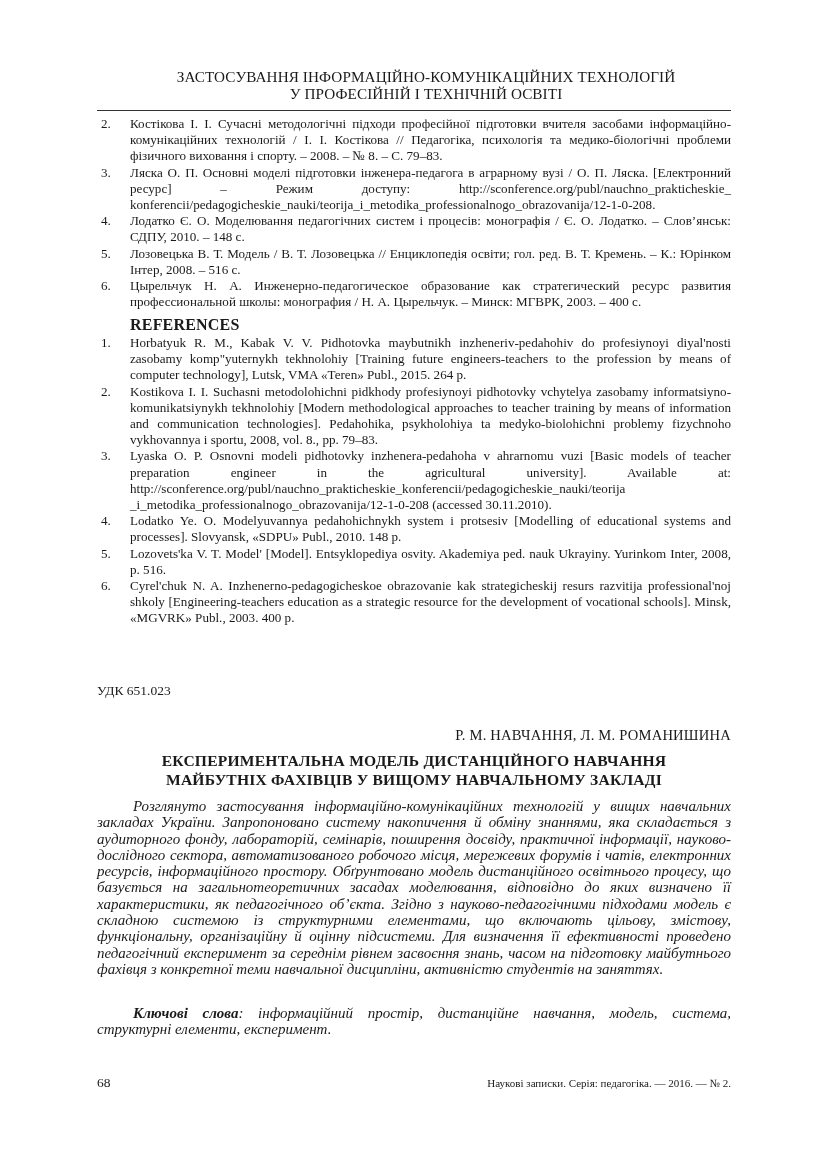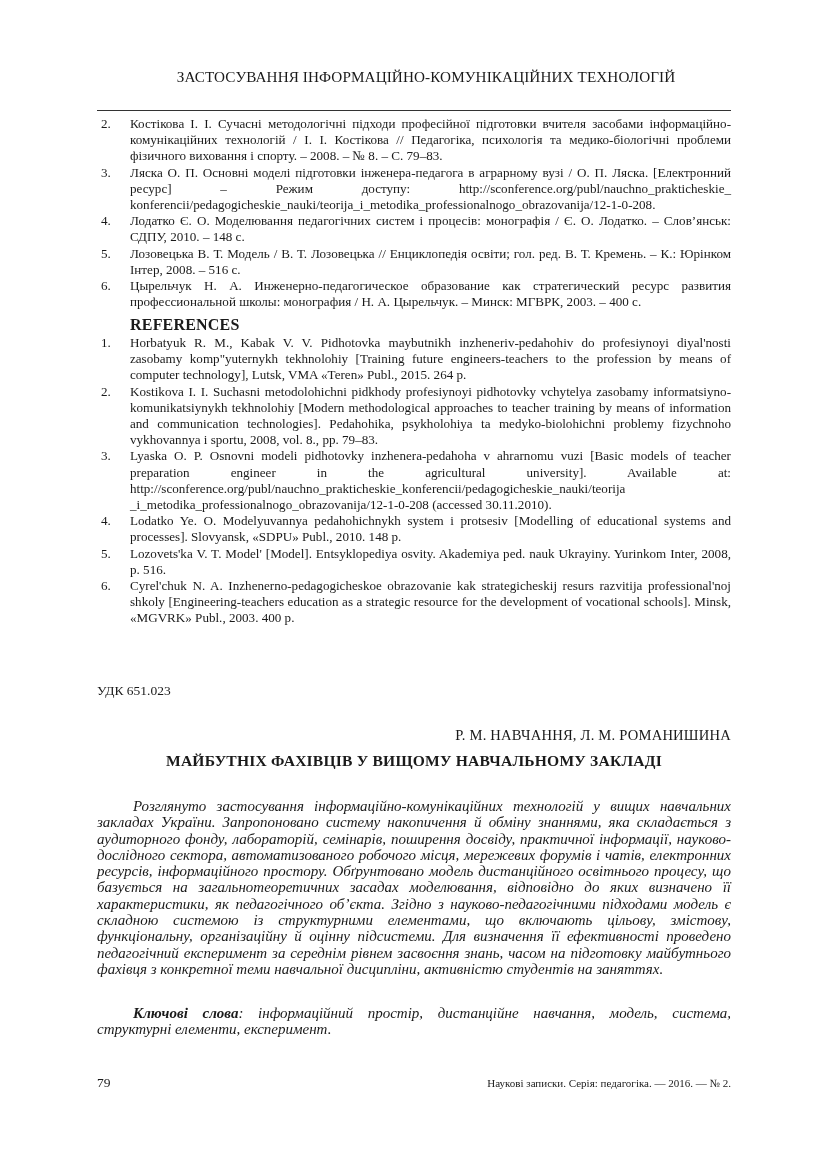--- a/index.html
+++ b/index.html
@@ -52,20 +52,21 @@
   .footer-page { position: absolute; top: 1075px; left: 0; font-size: 13.5px; }
   .footer-journal { position: absolute; top: 1077px; right: 0; font-size: 11px; }
 </style>
 </head>
 <body>
 
 <div class="page">
 
   <div class="running-head">
     <div>ЗАСТОСУВАННЯ ІНФОРМАЦІЙНО-КОМУНІКАЦІЙНИХ ТЕХНОЛОГІЙ</div>
+    <div>У ПРОФЕСІЙНІЙ І ТЕХНІЧНІЙ ОСВІТІ</div>
   </div>
   <div class="head-rule"></div>
 
   <div class="refs-ua">
     <ol class="refs" id="refs-ua-list">
       <li><span class="num">2.</span><span>Костікова І. І. Сучасні методологічні підходи професійної підготовки вчителя засобами інформаційно-комунікаційних технологій / І. І. Костікова // Педагогіка, психологія та медико-біологічні проблеми фізичного виховання і спорту. – 2008. – № 8. – С. 79–83.</span></li>
       <li><span class="num">3.</span><span>Ляска О. П. Основні моделі підготовки інженера-педагога в аграрному вузі / О. П. Ляска. [Електронний ресурс] – Режим доступу: http://sconference.org/publ/nauchno_prakticheskie_ konferencii/pedagogicheskie_nauki/teorija_i_metodika_professionalnogo_obrazovanija/12-1-0-208.</span></li>
       <li><span class="num">4.</span><span>Лодатко Є. О. Моделювання педагогічних систем і процесів: монографія / Є. О. Лодатко. – Слов’янськ: СДПУ, 2010. – 148 с.</span></li>
       <li><span class="num">5.</span><span>Лозовецька В. Т. Модель / В. Т. Лозовецька // Енциклопедія освіти; гол. ред. В. Т. Кремень. – К.: Юрінком Інтер, 2008. – 516 с.</span></li>
       <li><span class="num">6.</span><span>Цырельчук Н. А. Инженерно-педагогическое образование как стратегический ресурс развития профессиональной школы: монография / Н. А. Цырельчук. – Минск: МГВРК, 2003. – 400 с.</span></li>
@@ -83,23 +84,24 @@
       <li><span class="num">5.</span><span>Lozovets'ka V. T. Model' [Model]. Entsyklopediya osvity. Akademiya ped. nauk Ukrayiny. Yurinkom Inter, 2008, p. 516.</span></li>
       <li><span class="num">6.</span><span>Cyrel'chuk N. A. Inzhenerno-pedagogicheskoe obrazovanie kak strategicheskij resurs razvitija professional'noj shkoly [Engineering-teachers education as a strategic resource for the development of vocational schools]. Minsk, «MGVRK» Publ., 2003. 400 p.</span></li>
     </ol>
   </div>
 
   <div class="udk">УДК 651.023</div>
 
   <div class="authors">Р. М. НАВЧАННЯ, Л. М. РОМАНИШИНА</div>
 
   <div class="article-title">
+    <div>ЕКСПЕРИМЕНТАЛЬНА МОДЕЛЬ ДИСТАНЦІЙНОГО НАВЧАННЯ</div>
     <div>МАЙБУТНІХ ФАХІВЦІВ У ВИЩОМУ НАВЧАЛЬНОМУ ЗАКЛАДІ</div>
   </div>
 
   <p class="abstract">Розглянуто застосування інформаційно-комунікаційних технологій у вищих навчальних закладах України. Запропоновано систему накопичення й обміну знаннями, яка складається з аудиторного фонду, лабораторій, семінарів, поширення досвіду, практичної інформації, науково-дослідного сектора, автоматизованого робочого місця, мережевих форумів і чатів, електронних ресурсів, інформаційного простору. Обґрунтовано модель дистанційного освітнього процесу, що базується на загальнотеоретичних засадах моделювання, відповідно до яких визначено її характеристики, як педагогічного об’єкта. Згідно з науково-педагогічними підходами модель є складною системою із структурними елементами, що включають цільову, змістову, функціональну, організаційну й оцінну підсистеми. Для визначення її ефективності проведено педагогічний експеримент за середнім рівнем засвоєння знань, часом на підготовку майбутнього фахівця з конкретної теми навчальної дисципліни, активністю студентів на заняттях.</p>
 
   <p class="keywords"><b>Ключові слова</b><span>: інформаційний простір, дистанційне навчання, модель, система, структурні елементи, експеримент.</span></p>
 
-  <div class="footer-page">79</div>
+  <div class="footer-page">68</div>
   <div class="footer-journal">Наукові записки. Серія: педагогіка. — 2016. — № 2.</div>
 
 </div>
 
 </body></html>

